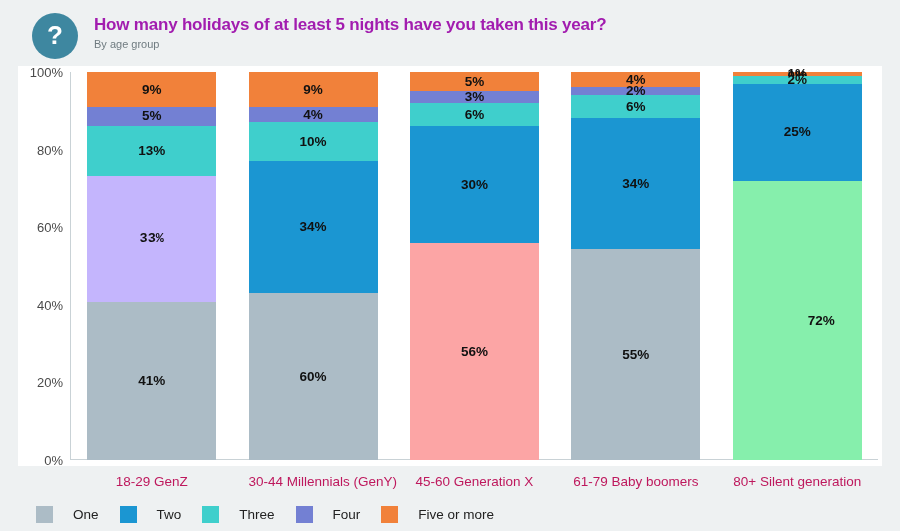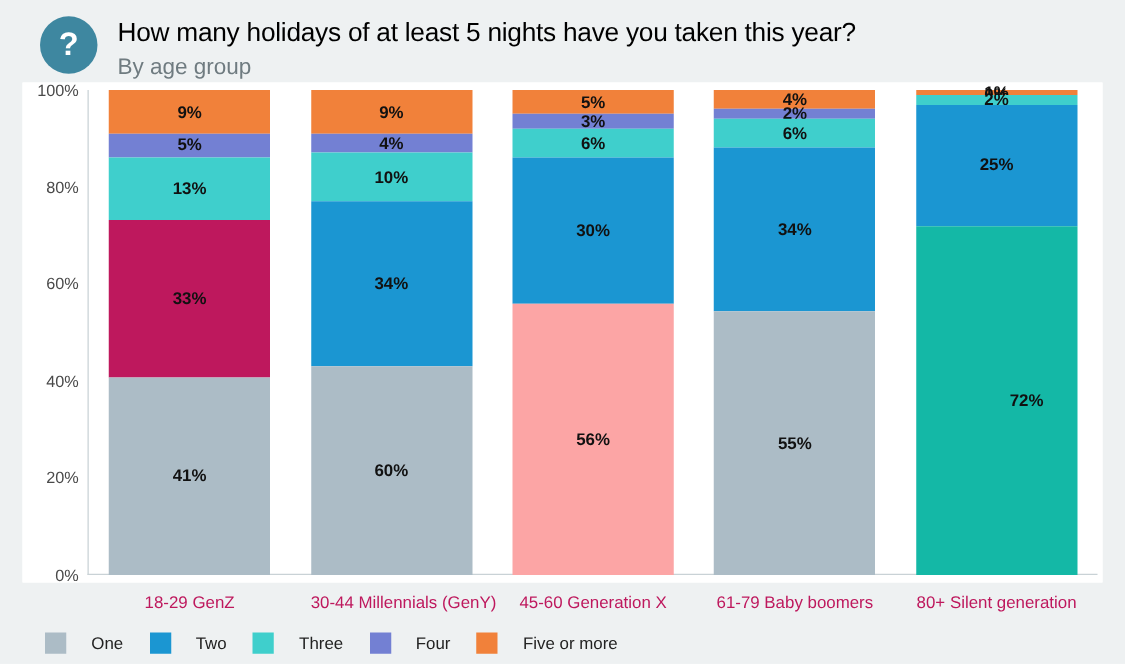--- a/index.html
+++ b/index.html
@@ -38,30 +38,30 @@
     display: flex;
     align-items: center;
     justify-content: center;
     margin-top: 1px;
   }
   .q-icon svg { display: block; }
 
   .header-text { padding-top: 2px; }
 
   .chart-title {
-    font-size: 21px;
-    font-weight: normal;
-    color: #000000;
+    font-size: 17px;
+    font-weight: bold;
+    color: #a21caf;
     letter-spacing: -0.2px;
     line-height: 1.25;
     white-space: nowrap;
   }
 
   .chart-subtitle {
-    font-size: 18px;
+    font-size: 11px;
     color: #6f7b80;
     line-height: 1.3;
     margin-top: 2px;
   }
 
   
   .plot-wrap {
     position: relative;
     margin: 0 18px 0 18px;
     height: 400px;
@@ -229,21 +229,21 @@
         <div class="bar-col">
           <div class="seg" style="height: 9%; background: rgb(241, 129, 58);">
             <span class="seg-label">9%</span>
           </div>
           <div class="seg" style="height: 5%; background: rgb(115, 128, 211);">
             <span class="seg-label">5%</span>
           </div>
           <div class="seg" style="height: 13%; background: rgb(63, 207, 204);">
             <span class="seg-label">13%</span>
           </div>
-          <div class="seg" style="height: 33%; background: #be185d;">
+          <div class="seg" style="height: 33%; background: #c4b5fd; font-family: Liberation Mono, monospace;">
             <span class="seg-label">33%</span>
           </div>
           <div class="seg" style="height: 41%; background: rgb(172, 188, 198);">
             <span class="seg-label">41%</span>
           </div>
         </div>
         <div class="bar-col">
           <div class="seg" style="height: 9%; background: rgb(241, 129, 58);">
             <span class="seg-label">9%</span>
           </div>
@@ -300,21 +300,21 @@
           </div>
           <div class="seg tiny" style="height: 0%; background: rgb(115, 128, 211);">
             <span class="seg-label">0%</span>
           </div>
           <div class="seg tiny" style="height: 2%; background: rgb(63, 207, 204);">
             <span class="seg-label">2%</span>
           </div>
           <div class="seg" style="height: 25%; background: rgb(27, 150, 210);">
             <span class="seg-label">25%</span>
           </div>
-          <div class="seg" style="height: 72%; background: #14b8a6; padding-left: 48px;">
+          <div class="seg" style="height: 72%; background: #86efac; padding-left: 48px;">
             <span class="seg-label">72%</span>
           </div>
         </div>
       </div>
   </div>
 
   <div class="x-labels">
       <div class="x-label">18-29 GenZ</div>
       <div class="x-label">30-44 Millennials (GenY)</div>
       <div class="x-label">45-60 Generation X</div>

